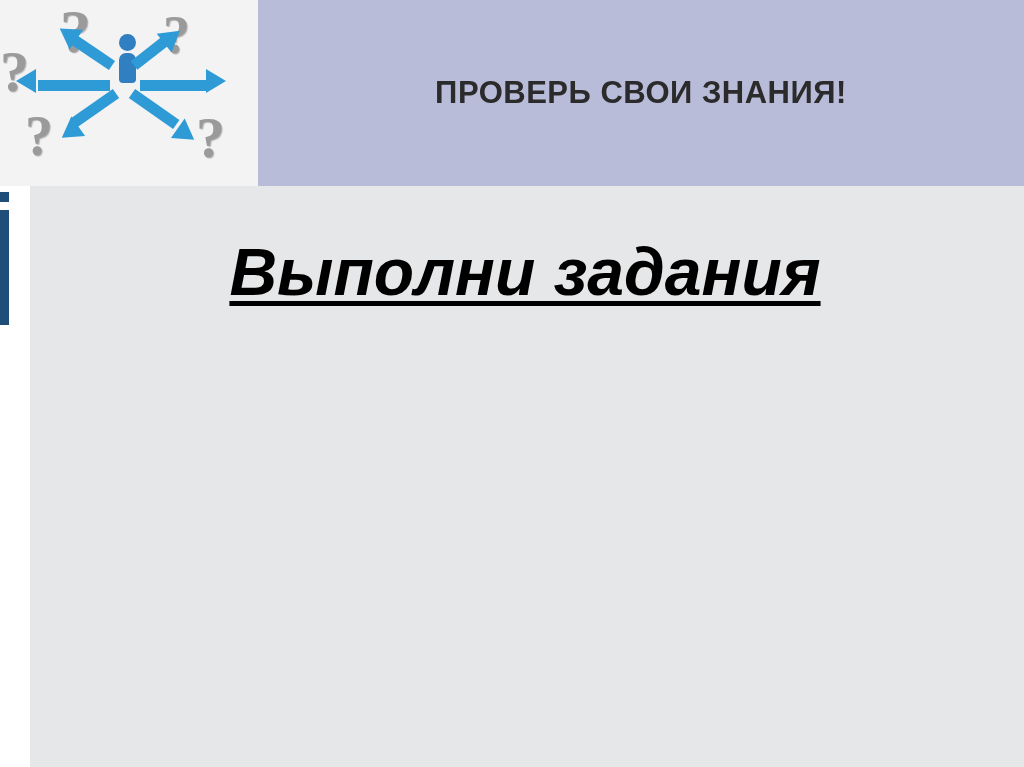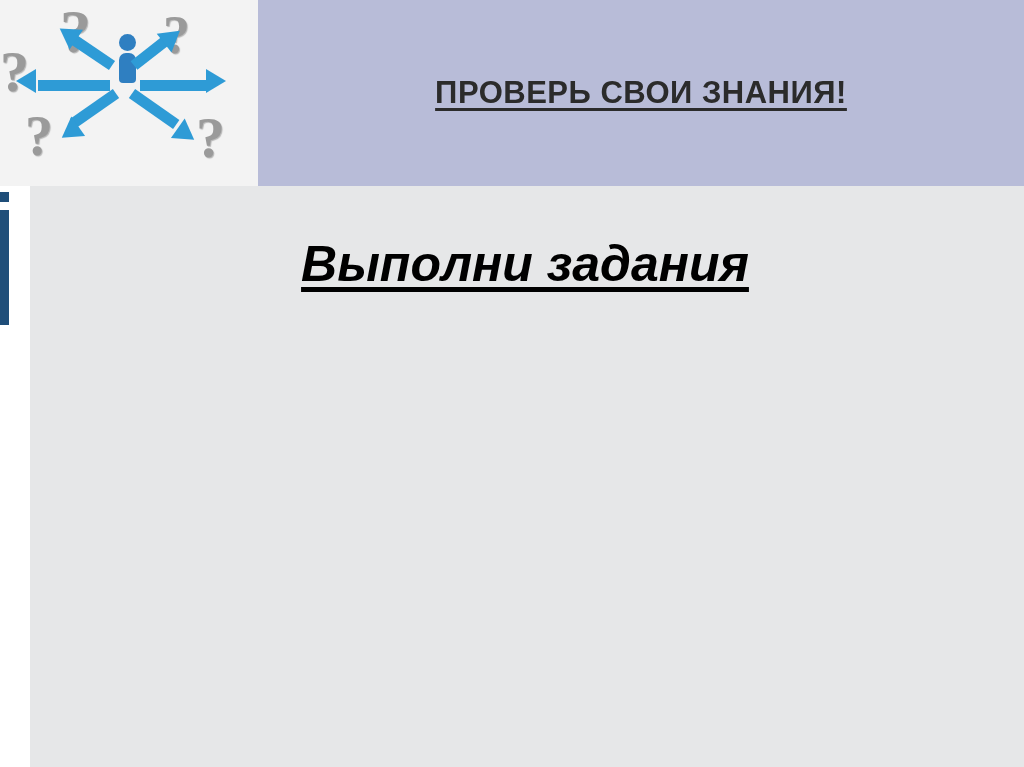--- a/index.html
+++ b/index.html
@@ -45,21 +45,20 @@
     height: 186px;
     display: flex;
     align-items: center;
     justify-content: center;
   }
   #header-title .title-text {
     font-size: 31px;
     font-weight: bold;
     color: #2b2b2b;
     letter-spacing: 0.5px;
-    text-decoration: underline;
     text-underline-offset: 5px;
     text-align: center;
     white-space: nowrap;
   }
 
   
   #body-area {
     position: absolute;
     left: 0;
     top: 186px;
@@ -96,21 +95,21 @@
 
   #main-heading {
     position: absolute;
     left: 60px;
     top: 236px;
     width: 930px;
     text-align: center;
   }
   #main-heading .line {
     display: inline-block;
-    font-size: 50px;
+    font-size: 66px;
     line-height: 1.12;
     font-style: italic;
     font-weight: bold;
     color: #000000;
     text-decoration: underline;
     text-underline-offset: 6px;
     text-decoration-thickness: 5px;
     white-space: nowrap;
   }
 

